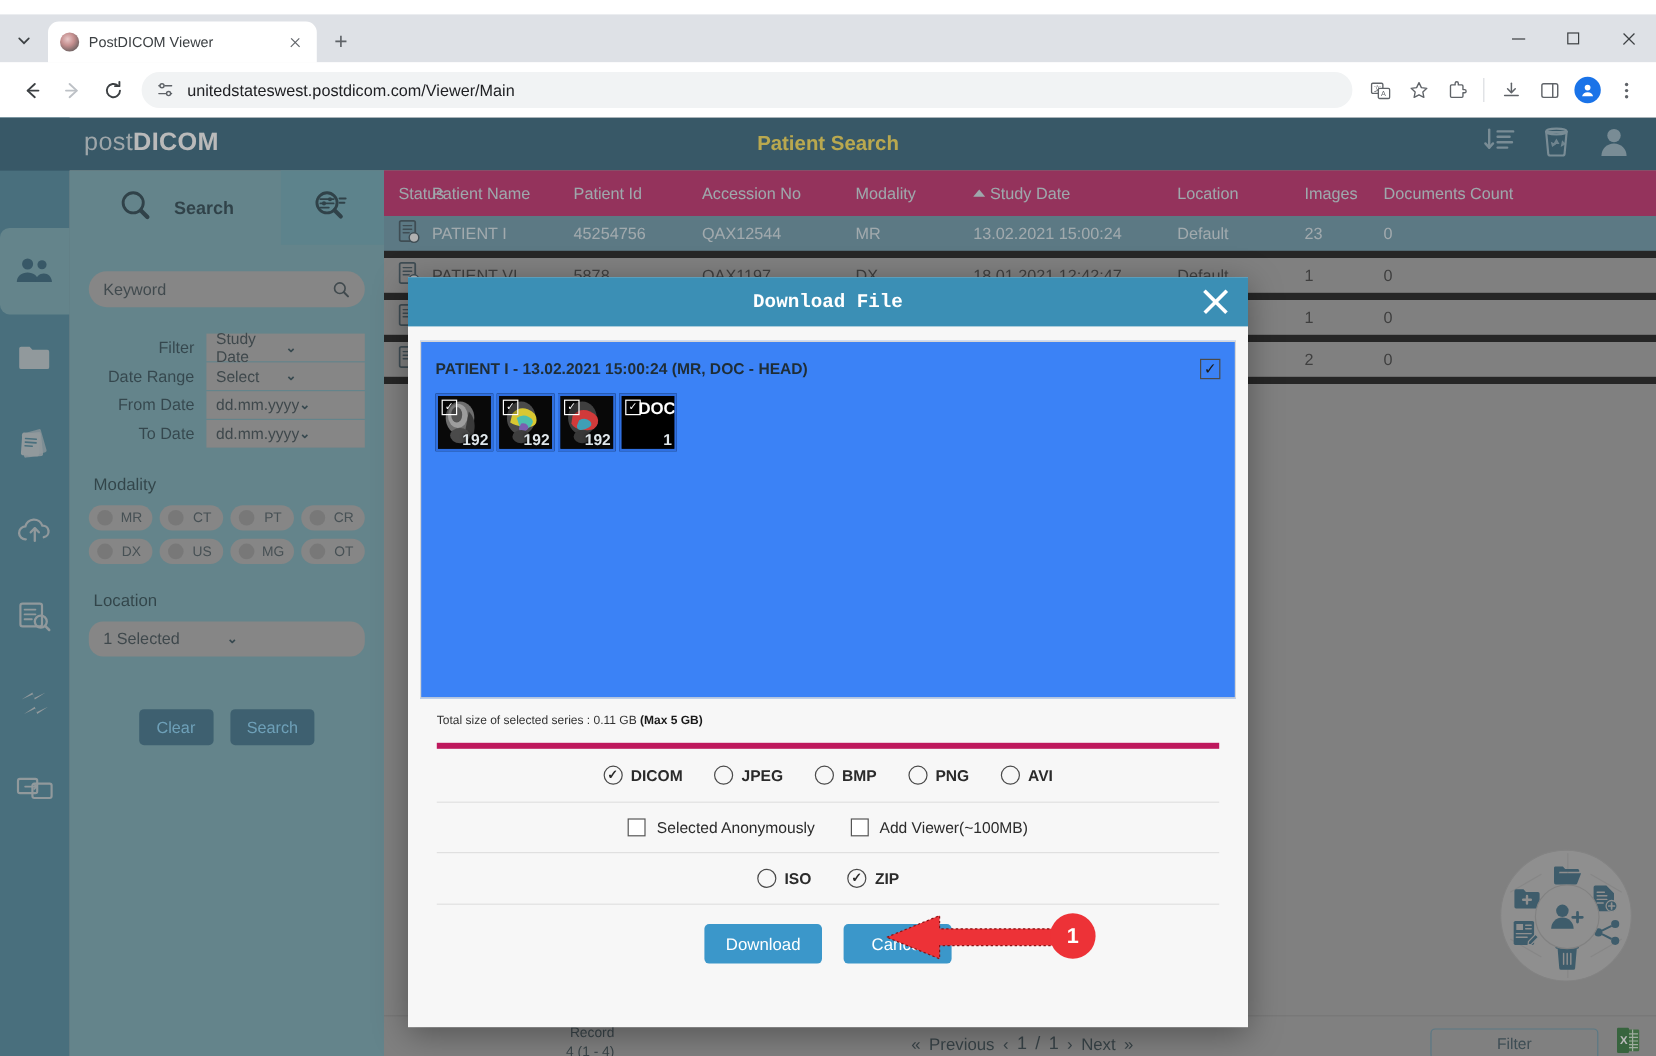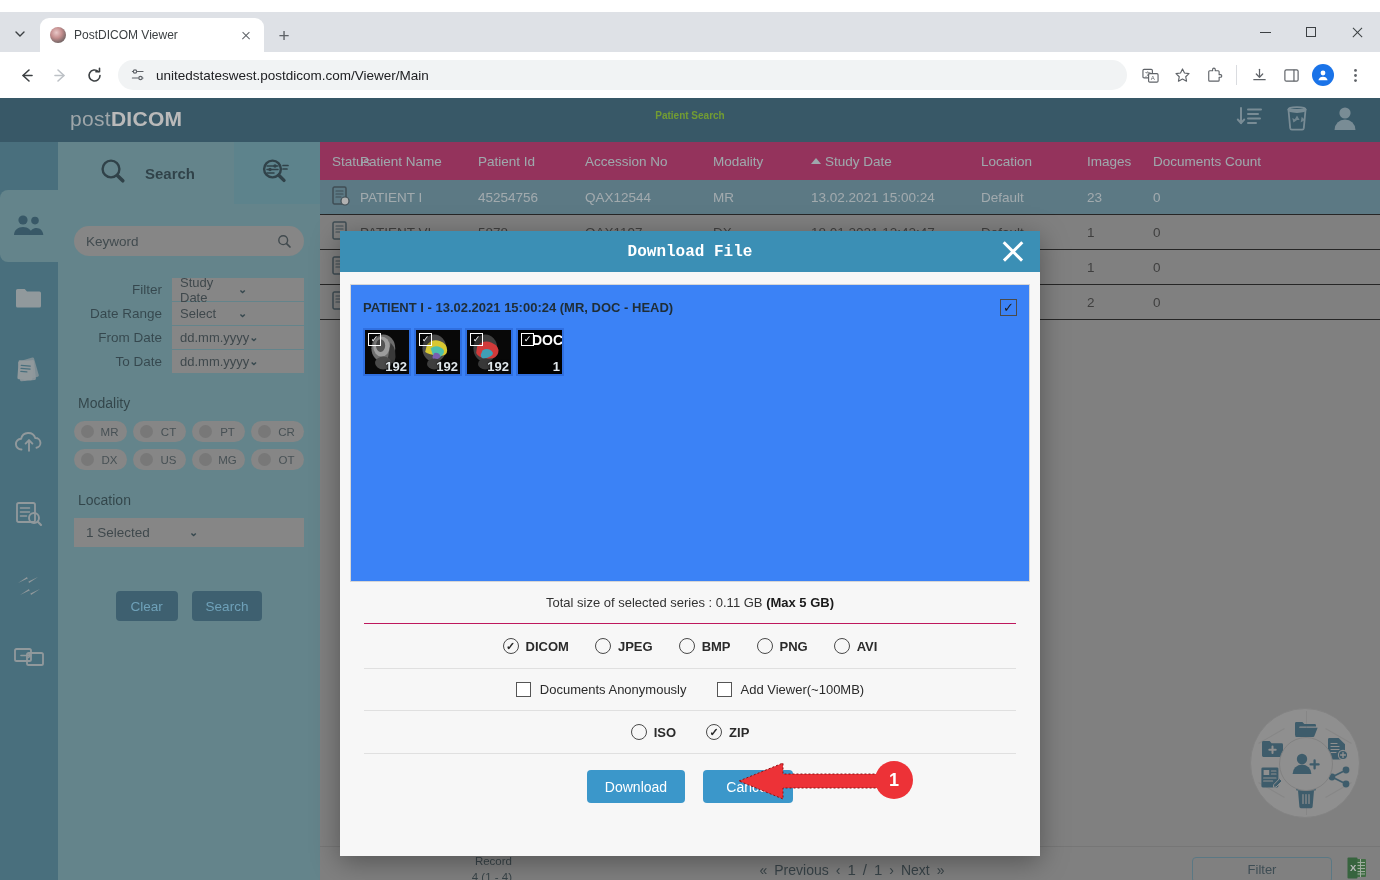--- a/index.html
+++ b/index.html
@@ -98,21 +98,21 @@
     position: absolute; top: 0; left: 0; width: 1380px; height: 44px;
     background: #1f5670;
   }
   .brand {
     position: absolute; left: 70px; top: 9px;
     font-size: 21px; letter-spacing: .3px; color: #cfdce2;
   }
   .brand b { color: #fff; font-weight: bold; }
   .header-title {
     position: absolute; left: 0; top: 12px; width: 1380px;
-    text-align: center; font-size: 10px; font-weight: bold; color: #84cc16;
+    text-align: center; font-size: 17px; font-weight: bold; color: #fde047;
   }
   .header-icons {
     position: absolute; right: 18px; top: 6px; display: flex; gap: 18px;
   }
   .header-icons .hi { width: 30px; height: 32px; color: #8fb0c0; }
 
   
   .rail {
     position: absolute; top: 0; left: 0; width: 58px; height: 794px;
     background: #3d7f96;
@@ -167,42 +167,42 @@
   .sect-title { font-size: 14px; color: #16363f; margin: 22px 0 10px 4px; }
   .mod-grid { display: grid; grid-template-columns: repeat(4, 1fr); gap: 7px 6px; }
   .mod-pill {
     height: 21px; background: #a5a5a5; border-radius: 11px;
     display: flex; align-items: center; padding: 0 7px; gap: 5px;
   }
   .mod-knob { width: 13px; height: 13px; border-radius: 50%; background: #8e8e8e; }
   .mod-pill span { font-size: 11.5px; color: #3a4a51; flex:1; text-align:center; }
   .loc-select {
     height: 29px; background: #a5a5a5; display: flex; align-items: center;
-    padding: 0 12px; font-size: 13.5px; color: #2b3b42; margin-top: 4px;
+    padding: 0 12px; font-size: 13.5px; color: #2b3b42; margin-top: 4px; border-radius: 12px;
   }
   .loc-select span { flex: 1; }
   .panel-actions { display: flex; gap: 14px; justify-content: center; margin-top: 44px; }
   .pbtn {
     min-width: 62px; height: 30px; background: #2a6580; border-radius: 4px;
     display: flex; align-items: center; justify-content: center;
     font-size: 13.5px; color: #7dd3fc; padding: 0 14px;
   }
 
   
   .content {
     position: absolute; top: 44px; left: 320px;
     width: 1060px; height: 750px; background: #9b9b9b;
   }
   .table-head {
     display: flex; height: 38px; background: #be185d;
     align-items: center; color: #cfe0e7; font-size: 13.5px;
   }
   .table-row {
     display: flex; height: 35px; align-items: center;
-    font-size: 13.5px; color: #2c2c2c; border-bottom: 1px solid #000000;
+    font-size: 13.5px; color: #2c2c2c; border-bottom: 6px solid #000000;
   }
   .table-row.selected { background: #5d8fa3; color: #d5e3e9; }
   .c-status { width: 40px; padding-left: 12px; }
   .c-name   { width: 118px; }
   .c-pid    { width: 107px; }
   .c-acc    { width: 128px; }
   .c-mod    { width: 98px; }
   .c-date   { width: 170px; }
   .c-loc    { width: 106px; }
   .c-img    { width: 66px; }
@@ -299,22 +299,22 @@
   .thumb .cnt {
     position: absolute; right: 2px; bottom: 0px;
     font-size: 13px; font-weight: bold; color: #dfe6ea;
     text-shadow: 0 0 3px #000;
   }
   .thumb .doclbl {
     position: absolute; left: 14px; top: 2px;
     font-size: 14px; font-weight: bold; color: #fff;
   }
   .size-row {
-    text-align: center; font-size: 13px; color: #333;
-    padding: 13px 0; border-bottom: 1px solid #be185d;
+    font-size: 10px; color: #333;
+    padding: 13px 0; border-bottom: 5px solid #be185d;
     margin: 0 14px;
   }
   .size-row b { font-weight: bold; color: #1a1a1a; }
   .opt-row {
     display: flex; align-items: center; justify-content: center;
     gap: 26px; padding: 14px 0; border-bottom: 1px solid #e0e0e0; margin: 0 14px;
   }
   .radio {
     display: flex; align-items: center; gap: 7px;
     font-size: 13px; font-weight: bold; color: #2b2b2b;
@@ -914,21 +914,21 @@
             </div>
             <div class="radio">
               <span class="rdot"></span>
               <span>AVI</span>
             </div>
           </div>
 
         <div class="chk-row" id="chk-row">
             <div class="chkitem">
               <span class="chkbox"></span>
-              <span>Documents Anonymously</span>
+              <span>Selected Anonymously</span>
             </div>
             <div class="chkitem">
               <span class="chkbox"></span>
               <span>Add Viewer(~100MB)</span>
             </div>
           </div>
 
         <div class="iso-row" id="iso-row">
             <div class="radio">
               <span class="rdot"></span>

